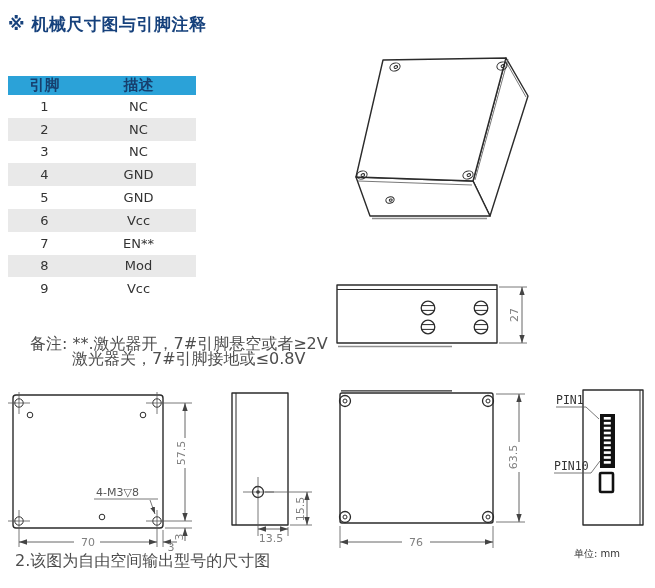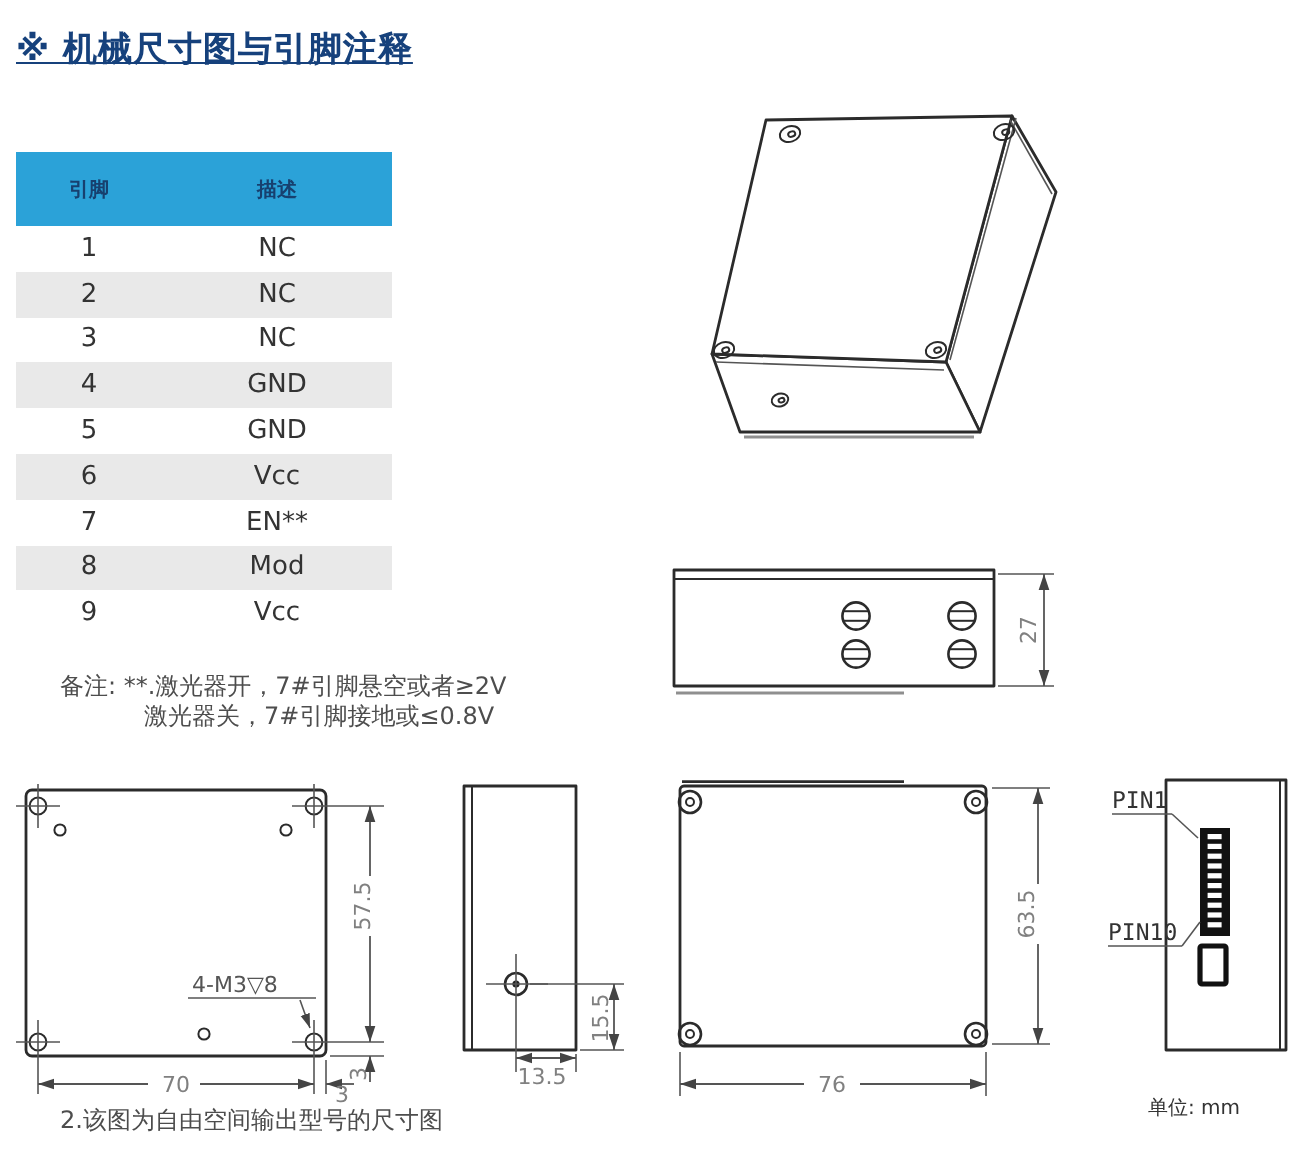--- a/index.html
+++ b/index.html
@@ -3,36 +3,36 @@
 <meta charset="utf-8">
 <style>
   html,body { margin:0; padding:0; }
   body {
     width:655px; height:588px; position:relative; background:#ffffff;
     font-family:"DejaVu Sans", sans-serif; overflow:hidden;
   }
   .abs { position:absolute; }
   #title {
     left:8px; top:13px; font-size:17px; font-weight:bold;
-    color:#16417c; letter-spacing:0.5px;text-decoration:underline;
+    color:#16417c; letter-spacing:0.5px;
   }
   #pin-table { left:8px; top:76px; border-collapse:collapse; table-layout:fixed; }
   #pin-table th {
-    background:#2ba2d8; color:#17406f; font-size:10px; font-weight:bold;
-    height:37px; padding:0; text-align:center;margin-left:28px;
+    background:#2ba2d8; color:#17406f; font-size:15px; font-weight:bold;
+    height:19px; padding:0; text-align:center;margin-left:28px;
   }
   #pin-table td {
     font-size:13px; color:#333; height:22.8px; padding:0; text-align:center;
   }
   #pin-table tr.alt { background:#e9e9e9; }
-  .note { font-size:12px; color:#4d4d4d; line-height:15px; }
+  .note { font-size:16px; color:#4d4d4d; line-height:15px; }
   #remarks { left:30px; top:336px; }
   #remarks .l2 { margin-left:42px; }
   #footnotes { left:8px; top:553px; }
-  #footnotes .l2 { margin-left:22px; }
+  #footnotes .l2 { margin-left:7px; }
   #unit-label { left:574px; top:547px; font-size:10px; color:#333; }
   #drawings { left:0; top:0; }
 
   
   .o   { fill:#ffffff; stroke:#2b2b2b; stroke-width:1.4; stroke-linejoin:round; }
   .s   { fill:none; stroke:#2b2b2b; stroke-width:1.3; }
   .s2  { fill:none; stroke:#2b2b2b; stroke-width:1; }
   .thn { fill:none; stroke:#555; stroke-width:0.8; }
   .gry { fill:none; stroke:#8f8f8f; stroke-width:1.6; }
   .dim { fill:none; stroke:#555; stroke-width:0.9; }

